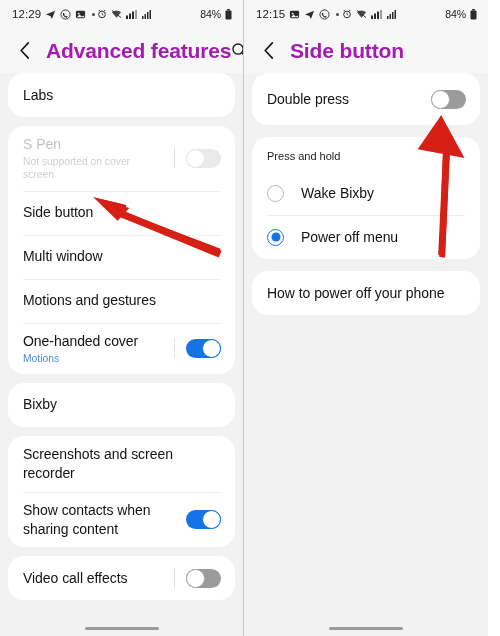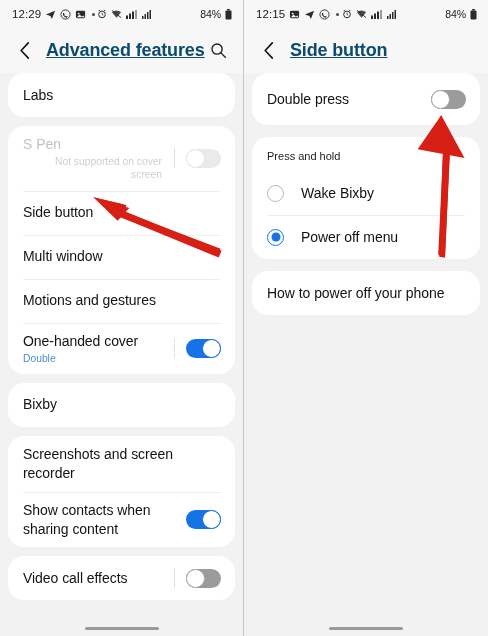--- a/index.html
+++ b/index.html
@@ -58,27 +58,26 @@
     padding:0 14px 0 13px;
     background:#f7f7f7;
   }
   .appbar .back {
     width:22px; height:22px;
     display:flex; align-items:center; justify-content:center;
     flex:0 0 auto;
     cursor:pointer;
   }
   .appbar .title {
-    font-size:18px;
+    font-size:21px;
     font-weight:700;
-    color:#0c4a6e;
+    color:#a21caf;
     margin-left:11px;
     white-space:nowrap;
     letter-spacing:-.15px;
-    text-decoration:underline;
   }
   .appbar .spacer { flex:1 1 auto; }
   .appbar .search {
     width:22px; height:22px;
     display:flex; align-items:center; justify-content:center;
     cursor:pointer;
   }
 
   
   .content {
@@ -116,21 +115,21 @@
     line-height:1.35;
     letter-spacing:-.05px;
   }
   .row-sub {
     font-size:10.3px;
     color:#4a8ed0;
     margin-top:1px;
     line-height:1.3;
   }
   .row.disabled .row-title { color:#c2c2c2; }
-  .row.disabled .row-sub { color:#cfcfcf;text-align:right; }
+  .row.disabled .row-sub { color:#cfcfcf; }
 
   
   .toggle-wrap {
     display:flex; align-items:center;
     flex:0 0 auto;
     padding-left:12px;
   }
   .vsep {
     width:1px; height:20px;
     background:#e0e0e0;
@@ -333,21 +332,21 @@
 
         <div class="row">
           <div class="row-texts">
             <div class="row-title">Motions and gestures</div>
           </div>
         </div>
 
         <div class="row">
           <div class="row-texts">
             <div class="row-title">One-handed cover</div>
-            <div class="row-sub">Double</div>
+            <div class="row-sub">Motions</div>
           </div>
           <div class="toggle-wrap">
             <div class="vsep"></div>
             <div class="toggle on">
               <div class="knob"></div>
             </div>
           </div>
         </div>
       </div>
 

